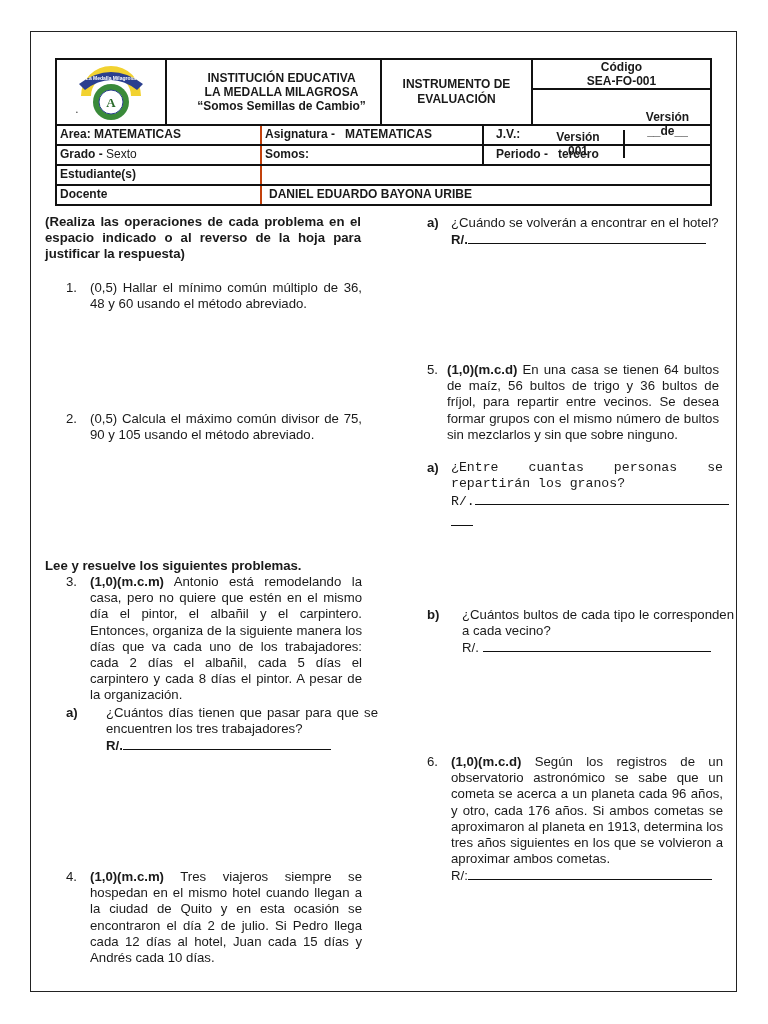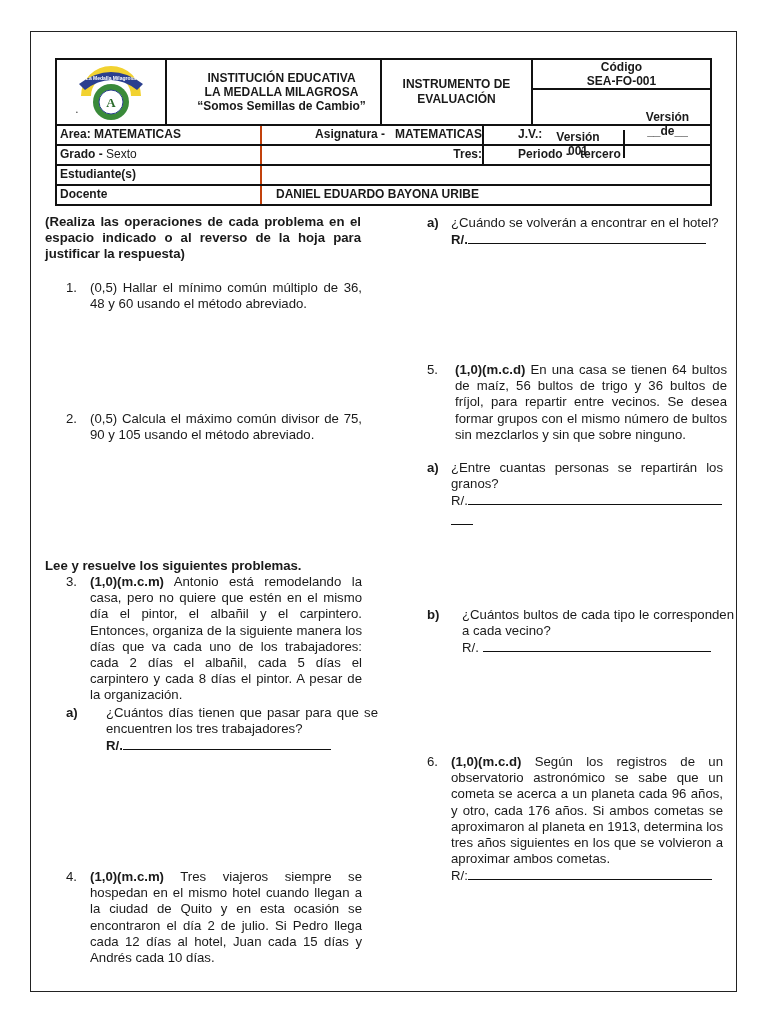--- a/index.html
+++ b/index.html
@@ -18,23 +18,23 @@
   .instr-cell { width:151px; border-right:2px solid #111; display:flex; flex-direction:column; align-items:center; justify-content:center; font-weight:bold; text-align:center; line-height:15px; }
   .code-cell { flex:1; display:flex; flex-direction:column; }
   .code-top { height:31px; border-bottom:2px solid #111; display:flex; flex-direction:column; align-items:center; justify-content:center; font-weight:bold; line-height:14px; }
   .code-bottom { flex:1; display:flex; }
   .ver-cell { width:90px; border-right:2px solid #111; display:flex; flex-direction:column; align-items:center; justify-content:center; font-weight:bold; line-height:14px;margin-top:40px; }
   .pag-cell { flex:1; display:flex; flex-direction:column; align-items:center; justify-content:center; font-weight:bold; line-height:14px; }
 
   .row { display:flex; height:18px; border-bottom:2px solid #111; font-size:12px; line-height:16px; }
   .row:last-child { border-bottom:none; }
   .c1 { width:200px; border-right:2px solid #c2410c; padding-left:3px; }
-  .c2 { width:217px; border-right:2px solid #111; padding-left:3px;text-align:right; }
-  .c3 { flex:1; padding-left:3px;margin-left:31px; }
-  .c23 { flex:1; padding-left:14px; }
+  .c2 { width:217px; border-right:2px solid #111; padding-left:3px; }
+  .c3 { flex:1; padding-left:12px; }
+  .c23 { flex:1; padding-left:7px; }
   .b { font-weight:bold; }
   .n { font-weight:normal; }
 
   
   .txt { position:absolute; font-size:13.2px; line-height:16.2px; text-align:justify; }
   .txt.bold { font-weight:bold; }
   .item { position:absolute; font-size:13.2px; line-height:16.2px; }
   .item .num { position:absolute; left:0; top:0; }
   .item .body { position:absolute; top:0; text-align:justify; }
   .ans { white-space:nowrap; }
@@ -84,21 +84,21 @@
       </div>
     </div>
   </div>
   <div class="row">
     <div class="c1 b">Area: MATEMATICAS</div>
     <div class="c2 b"><span>Asignatura -</span>&nbsp;&nbsp;&nbsp;<span>MATEMATICAS</span></div>
     <div class="c3 b">J.V.:</div>
   </div>
   <div class="row">
     <div class="c1"><span class="b">Grado -</span> <span class="n">Sexto</span></div>
-    <div class="c2 b">Tres:</div>
+    <div class="c2 b">Somos:</div>
     <div class="c3 b"><span>Periodo -</span>&nbsp;&nbsp;&nbsp;<span>tercero</span></div>
   </div>
   <div class="row">
     <div class="c1 b">Estudiante(s)</div>
     <div class="c23"></div>
   </div>
   <div class="row">
     <div class="c1 b">Docente</div>
     <div class="c23 b">DANIEL EDUARDO BAYONA URIBE</div>
   </div>
@@ -138,25 +138,25 @@
 <div class="item" style="left:427px; top:215px; width:296px; height:50px;">
   <span class="num b">a)</span>
   <span class="body" style="left:24px; width:272px;">
     <span>¿Cuándo se volverán a encontrar en el hotel?</span><br>
     <span class="ans b"><span>R/.</span><span class="line" style="width:238px;"></span></span>
   </span>
 </div>
 
 <div class="item" style="left:427px; top:362px; width:296px; height:100px;">
   <span class="num">5.</span>
-  <span class="body" style="left:28px; width:272px;"><b>(1,0)(m.c.d)</b><span> En una casa se tienen 64 bultos de maíz, 56 bultos de trigo y 36 bultos de fríjol, para repartir entre vecinos. Se desea formar grupos con el mismo número de bultos sin mezclarlos y sin que sobre ninguno.</span></span>
+  <span class="body" style="left:20px; width:272px;"><b>(1,0)(m.c.d)</b><span> En una casa se tienen 64 bultos de maíz, 56 bultos de trigo y 36 bultos de fríjol, para repartir entre vecinos. Se desea formar grupos con el mismo número de bultos sin mezclarlos y sin que sobre ninguno.</span></span>
 </div>
 <div class="item" style="left:427px; top:460px; width:296px; height:70px;">
   <span class="num b">a)</span>
-  <span class="body" style="left:24px; width:272px;">
+  <span class="body" style="left:24px; width:272px;font-family:Liberation Mono, monospace;">
     <span>¿Entre cuantas personas se repartirán los granos?</span><br>
     <span class="ans"><span>R/.</span><span class="line" style="width:254px;"></span></span><br>
     <span class="line" style="width:22px; margin-top:2px;"></span>
   </span>
 </div>
 
 <div class="item" style="left:427px; top:607px; width:296px; height:50px;">
   <span class="num b">b)</span>
   <span class="body" style="left:35px; width:272px; text-align:justify; text-align-last:left;">
     <span>¿Cuántos bultos de cada tipo le corresponden a cada vecino?</span><br>

